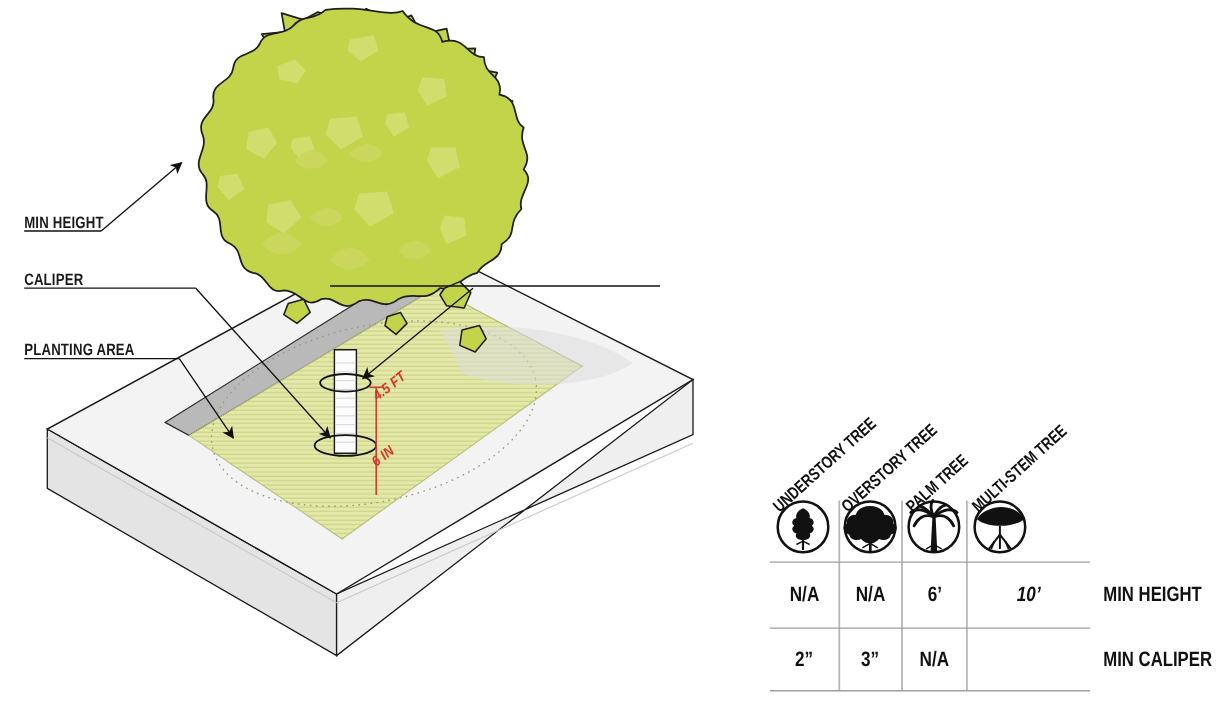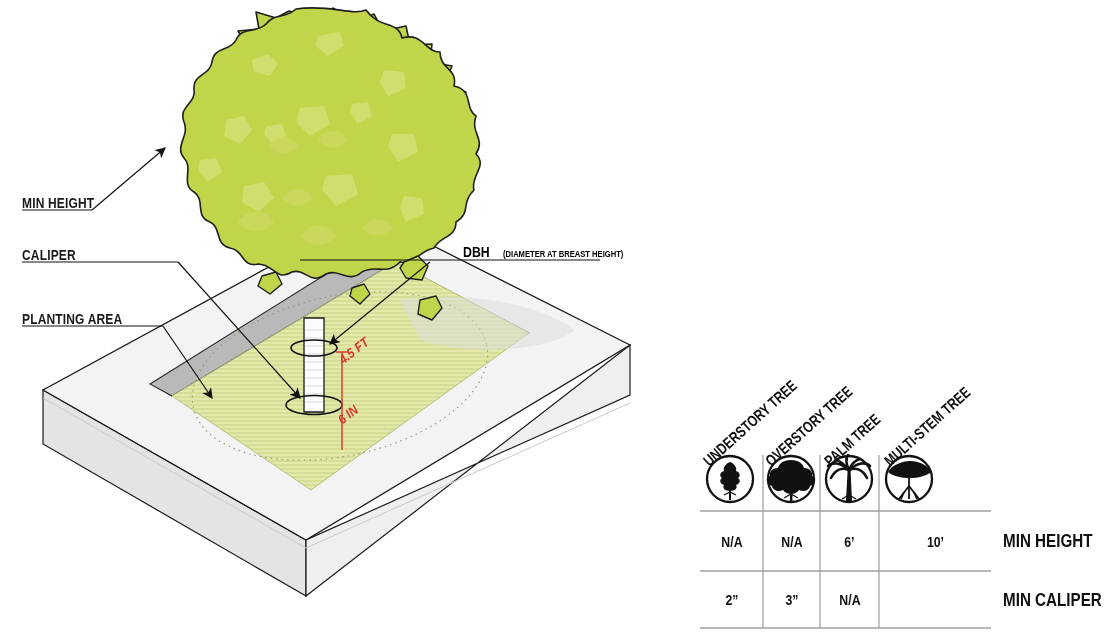--- a/index.html
+++ b/index.html
@@ -19,21 +19,21 @@
   .dim{position:absolute;color:#d8352a;font-size:13px;font-weight:600;
        font-style:italic;white-space:nowrap;
        font-family:"Liberation Sans","DejaVu Sans",sans-serif;
        transform-origin:left bottom;}
 
   .thead{position:absolute;font-size:15.5px;font-weight:700;color:#101010;
          white-space:nowrap;transform-origin:left bottom;
          font-family:"Liberation Sans","DejaVu Sans",sans-serif;}
   .thead span{display:inline-block;transform:scaleX(.78);transform-origin:left bottom;}
 
-  .cell{position:absolute;font-size:15px;font-weight:700;color:#111;
+  .cell{position:absolute;font-size:19px;font-weight:700;color:#111;
         text-align:center;white-space:nowrap;
         font-family:"Liberation Sans","DejaVu Sans",sans-serif;
         display:flex;align-items:center;justify-content:center;}
   .cell span{display:inline-block;transform:scaleX(.82);}
   .rowlab{position:absolute;font-size:19px;font-weight:700;color:#111;white-space:nowrap;
           display:flex;align-items:center;
           font-family:"Liberation Sans","DejaVu Sans",sans-serif;}
   .rowlab span{display:inline-block;transform:scaleX(.80);transform-origin:left center;}
 </style>
 </head>
@@ -161,24 +161,20 @@
     <g stroke="#d8352a" stroke-width="1.4">
       <line x1="342" y1="352" x2="342" y2="450"></line>
       <line x1="336" y1="352" x2="348" y2="352"></line>
     </g>
   </svg>
 
   <div class="lbl lbl-left" style="left:22px;top:194px;">MIN HEIGHT</div>
   <div class="lbl lbl-left" style="left:22px;top:246px;">CALIPER</div>
   <div class="lbl lbl-left" style="left:22px;top:310px;">PLANTING AREA</div>
 
-  <div style="position:absolute;left:463px;top:243px;white-space:nowrap;">
-    <span class="dbh-main" style="display:inline-block;transform:scaleX(.82);transform-origin:left bottom;">DBH</span>
-    <span class="dbh-sub" style="display:inline-block;transform:scaleX(.80);transform-origin:left bottom;margin-left:3px;">(DIAMETER AT BREAST HEIGHT)</span>
-  </div>
 
   <div class="dim" style="left:345px;top:352px;transform:rotate(-38deg) scaleX(.9);">4.5 FT</div>
   <div class="dim" style="left:344px;top:412px;transform:rotate(-38deg) scaleX(.9);">6 IN</div>
 
   <svg class="layer">
 
     <g stroke="#b5b5b5" stroke-width="1.6">
       <line x1="763" y1="455" x2="763" y2="628"></line>
       <line x1="820" y1="455" x2="820" y2="628"></line>
       <line x1="879" y1="455" x2="879" y2="628"></line>
@@ -254,21 +250,21 @@
 
   <div class="cell" style="left:700px;top:511px;width:63px;height:60px;">
     <span>N/A</span>
     </div>
   <div class="cell" style="left:763px;top:511px;width:57px;height:60px;">
     <span>N/A</span>
     </div>
   <div class="cell" style="left:820px;top:511px;width:59px;height:60px;">
     <span>6’</span>
     </div>
-  <div class="cell" style="left:879px;top:511px;width:112px;height:60px;">
+  <div class="cell" style="left:879px;top:511px;width:112px;height:60px;font-style:italic;">
     <span>10’</span>
     </div>
   <div class="rowlab" style="left:1003px;top:511px;height:60px;">
     <span>MIN HEIGHT</span>
     </div>
 
   <div class="cell" style="left:700px;top:571px;width:63px;height:57px;">
     <span>2”</span>
     </div>
   <div class="cell" style="left:763px;top:571px;width:57px;height:57px;">

